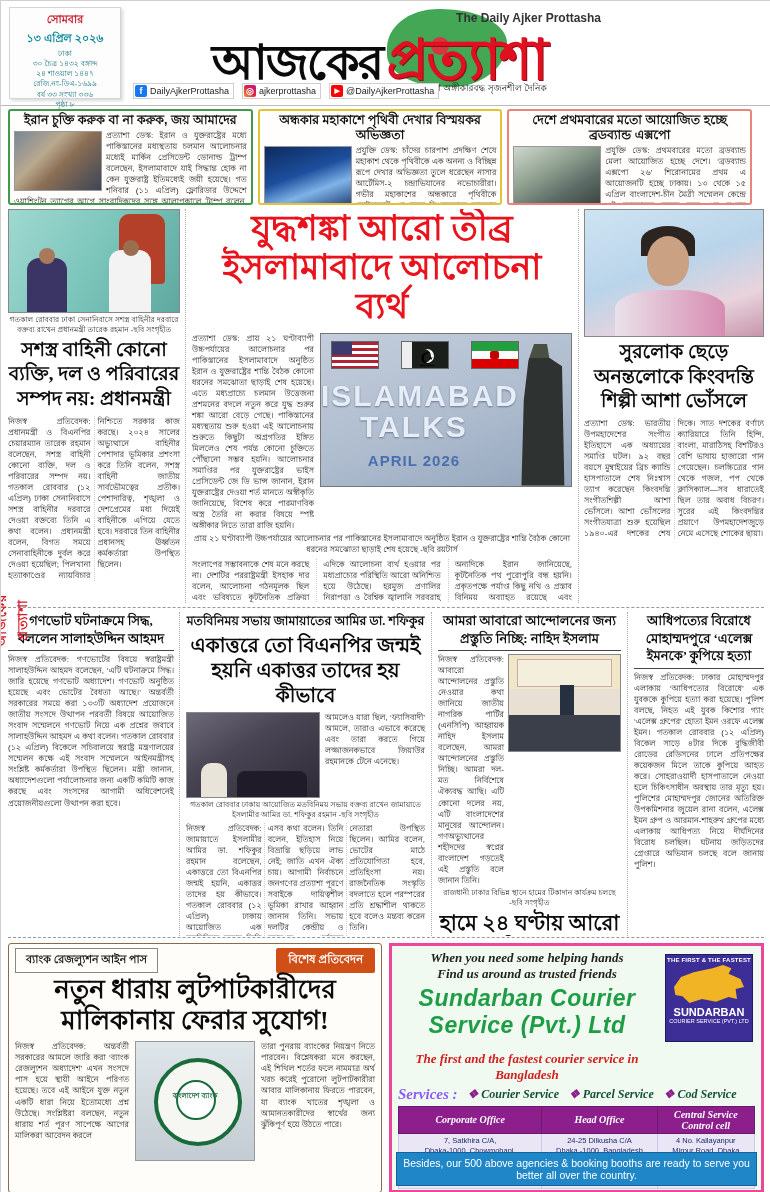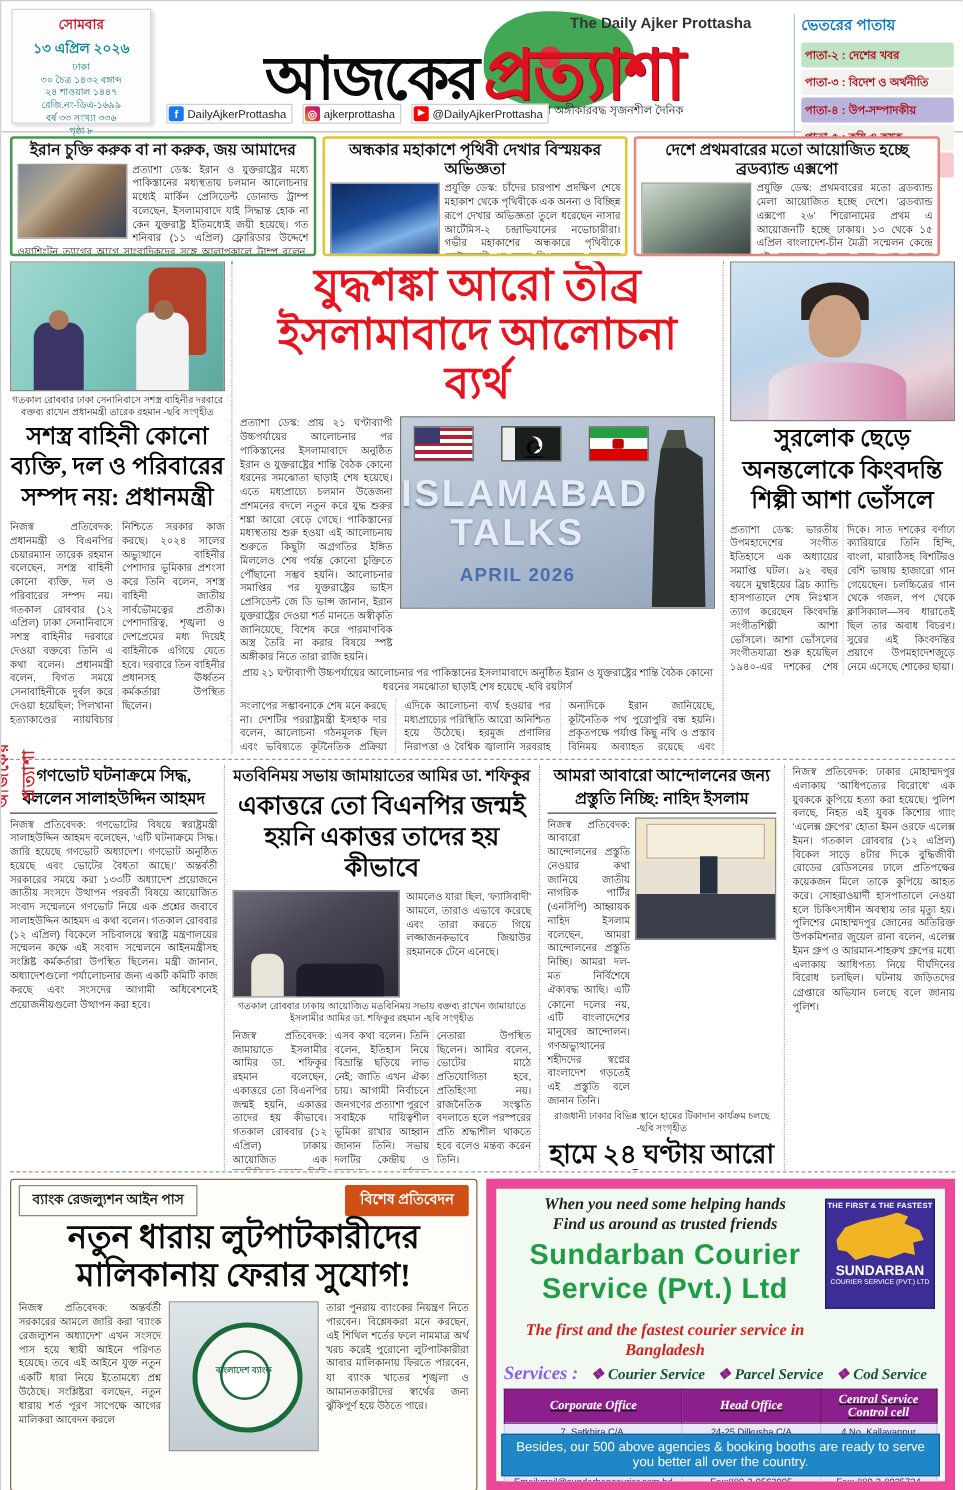--- a/index.html
+++ b/index.html
@@ -130,37 +130,37 @@
   .bank-kicker{border:1px solid #888;padding:2px 10px;font-size:11px;font-weight:bold;color:#222;font-family:"Liberation Serif",serif;}
   .badge{background:#cf4f17;color:#fff;font-size:11.5px;font-weight:bold;padding:3px 12px;border-radius:2px;font-family:"Liberation Serif",serif;}
   .h-bank{font-size:26px;font-weight:bold;text-align:center;line-height:1.18;color:#0b0b0b;margin:2px 0 5px;font-family:"Liberation Serif",serif;}
   .bank-body{display:flex;gap:6px;}
   .bank-col{flex:1;}
   .bb-logo{width:118px;height:118px;flex:none;border:1px solid #999;background:linear-gradient(#dfe6ea,#c3ccd2);position:relative;}
   .bb-logo .ring{position:absolute;left:18px;top:16px;width:80px;height:80px;border:4px solid #1a6b3c;border-radius:50%;background:#f6f6f2;}
   .bb-logo .core{position:absolute;left:40px;top:38px;width:36px;height:36px;border:2px solid #1a6b3c;border-radius:50%;background:#fff;}
   .bb-logo .tx{position:absolute;left:0;right:0;top:48px;text-align:center;font-size:7px;color:#1a6b3c;font-weight:bold;}
 
-  .ad{flex:1;border:8px solid #ec4899;background:#f1faf0;box-sizing:border-box;padding:4px 6px 17px;position:relative;overflow:hidden;}
+  .ad{flex:1;border:3px solid #ec4899;background:#f1faf0;box-sizing:border-box;padding:4px 6px 17px;position:relative;overflow:hidden;}
   .ad-tag{font-family:"Liberation Serif",serif;font-style:italic;font-weight:bold;font-size:13px;color:#222;text-align:center;line-height:1.25;}
-  .ad-company{font-size:23px;font-weight:bold;color:#1f9d46;text-align:center;margin:2px 0 0;letter-spacing:.5px;}
+  .ad-company{font-size:23px;font-weight:bold;color:#1f9d46;text-align:center;margin:2px 0 0;letter-spacing:.5px;font-style:italic;}
   .ad-sub{font-family:"Liberation Serif",serif;font-style:italic;font-weight:bold;font-size:13px;color:#d42020;text-align:center;margin:12px 0 3px;}
   .ad-head{width:258px;margin-right:96px;}
   .tiger-box{position:absolute;right:8px;top:8px;width:88px;height:88px;background:#3c2e96;border:1px solid #221a60;
              color:#fff;text-align:center;box-sizing:border-box;padding-top:2px;}
   .tiger-box .t1{font-size:6px;font-weight:bold;letter-spacing:.2px;}
   .tiger-box .t2{font-size:11px;font-weight:bold;margin-top:1px;}
   .tiger-box .t3{font-size:5.5px;}
   .tiger{width:70px;height:40px;margin:2px auto 0;background:#f0b424;
          clip-path:polygon(0 55%,10% 30%,28% 18%,55% 8%,70% 0,82% 8%,78% 22%,95% 35%,100% 55%,88% 60%,90% 85%,78% 80%,60% 92%,40% 85%,22% 95%,12% 78%,2% 75%);}
   .ad-services{display:flex;align-items:center;gap:10px;margin:2px 0 3px;}
   .svc-label{color:#8b5cf6;font-weight:bold;font-style:italic;font-size:15px;font-family:"Liberation Serif",serif;}
   .svc{font-family:"Liberation Serif",serif;font-style:italic;font-size:12px;color:#15503a;font-weight:bold;}
   .svc::before{content:"❖ ";color:#8c1f8c;}
-  .ad-table{width:100%;border-collapse:collapse;text-decoration:underline;}
+  .ad-table{width:100%;border-collapse:collapse;}
   .ad-table th{background:#8c1f8c;color:#fff;font-family:"Liberation Serif",serif;font-style:italic;
                font-size:10px;padding:2px 2px;border:1px solid #6d196d;}
   .ad-table td{background:#eae6f5;color:#1c2a6b;font-size:7.5px;text-align:center;padding:2px 2px;
                border:1px solid #cfc6e8;line-height:1.35;}
   .branches{font-size:7.5px;font-family:"Liberation Serif",serif;font-style:italic;color:#222;
             text-align:center;line-height:1.45;margin:3px 2px 2px;}
   .branches .bl{color:#e07b18;font-weight:bold;font-style:normal;font-family:"Liberation Sans",sans-serif;font-size:9px;}
   .ad-strip{position:absolute;left:4px;right:4px;bottom:4px;background:#1f86c8;color:#fff;
             font-size:10.5px;text-align:center;padding:4px 2px;border:1px solid #15639a;}
 
@@ -208,28 +208,20 @@
           <span class="sico ig">◎</span>
           <span>ajkerprottasha</span>
         </span>
         <span class="item">
           <span class="sico yt">▶</span>
           <span>@DailyAjkerProttasha</span>
         </span>
       </div>
     </div>
 
-    <div class="indexbox">
-      <div class="ix-title">ভেতরের পাতায়</div>
-      <div class="ix-item ix-0">পাতা-২ : দেশের খবর</div>
-      <div class="ix-item ix-1">পাতা-৩ : বিদেশ ও অর্থনীতি</div>
-      <div class="ix-item ix-2">পাতা-৪ : উপ-সম্পাদকীয়</div>
-      <div class="ix-item ix-3">পাতা-৫ : কৃষি ও কৃষক</div>
-      <div class="ix-item ix-4">পাতা-৬ : খেলা ও বিনোদন</div>
-    </div>
   </div>
 
   <div class="topstrip">
     <div class="topbox b0">
       <h3>ইরান চুক্তি করুক বা না করুক, জয় আমাদের</h3>
       <div class="ph ph-trump"></div>
       <div class="tiny"><span>প্রত্যাশা ডেস্ক: ইরান ও যুক্তরাষ্ট্রের মধ্যে পাকিস্তানের মধ্যস্থতায় চলমান আলোচনার মধ্যেই মার্কিন প্রেসিডেন্ট ডোনাল্ড ট্রাম্প বলেছেন, ইসলামাবাদে যাই সিদ্ধান্ত হোক না কেন যুক্তরাষ্ট্র ইতিমধ্যেই জয়ী হয়েছে। গত শনিবার (১১ এপ্রিল) ফ্লোরিডার উদ্দেশে ওয়াশিংটন ত্যাগের আগে সাংবাদিকদের সঙ্গে আলাপকালে ট্রাম্প বলেন, ‘ইসলামাবাদে কী হবে তা গুরুত্বপূর্ণ নয়, আমরা জয়ী হয়েছি। চুক্তি হোক বা না হোক, এতে আমার কিছু যায় আসে না।’ তিনি আরো বলেন, যুক্তরাষ্ট্র ইরানের বিরুদ্ধে অবস্থানে সফল হয়েছে এবং ভবিষ্যতেও তারা জয়ী অবস্থানে</span>
         </div>
     </div>
     <div class="topbox b1">
@@ -337,20 +329,21 @@
             <i></i>
             <u></u>
           </div>
       </div>
       <div class="cap">রাজধানী ঢাকার বিভিন্ন স্থানে হামের টিকাদান কার্যক্রম চলছে -ছবি সংগৃহীত</div>
       <div class="h-measles">হামে ২৪ ঘণ্টায় আরো ১০ শিশুর মৃত্যু</div>
 
     </div>
 
     <div class="col-a">
+      <div class="h-md">আধিপত্যের বিরোধে মোহাম্মদপুরে ‘এলেক্স ইমনকে’ কুপিয়ে হত্যা</div>
       <div class="tiny">নিজস্ব প্রতিবেদক: ঢাকার মোহাম্মদপুর এলাকায় ‘আধিপত্যের বিরোধে’ এক যুবককে কুপিয়ে হত্যা করা হয়েছে। পুলিশ বলছে, নিহত এই যুবক কিশোর গ্যাং ‘এলেক্স গ্রুপের’ হোতা ইমন ওরফে এলেক্স ইমন। গতকাল রোববার (১২ এপ্রিল) বিকেল সাড়ে ৪টার দিকে বুদ্ধিজীবী রোডের রেডিসনের ঢালে প্রতিপক্ষের কয়েকজন মিলে তাকে কুপিয়ে আহত করে। সোহরাওয়ার্দী হাসপাতালে নেওয়া হলে চিকিৎসাধীন অবস্থায় তার মৃত্যু হয়। পুলিশের মোহাম্মদপুর জোনের অতিরিক্ত উপকমিশনার জুয়েল রানা বলেন, এলেক্স ইমন গ্রুপ ও আরমান-শাহরুখ গ্রুপের মধ্যে এলাকায় আধিপত্য নিয়ে দীর্ঘদিনের বিরোধ চলছিল। ঘটনায় জড়িতদের গ্রেপ্তারে অভিযান চলছে বলে জানায় পুলিশ।</div>
     </div>
   </div>
 
   <div class="band3">
 
     <div class="bank-box">
       <div class="bank-top">
         <span class="bank-kicker">ব্যাংক রেজল্যুশন আইন পাস</span>
         <span class="badge">বিশেষ প্রতিবেদন</span>

